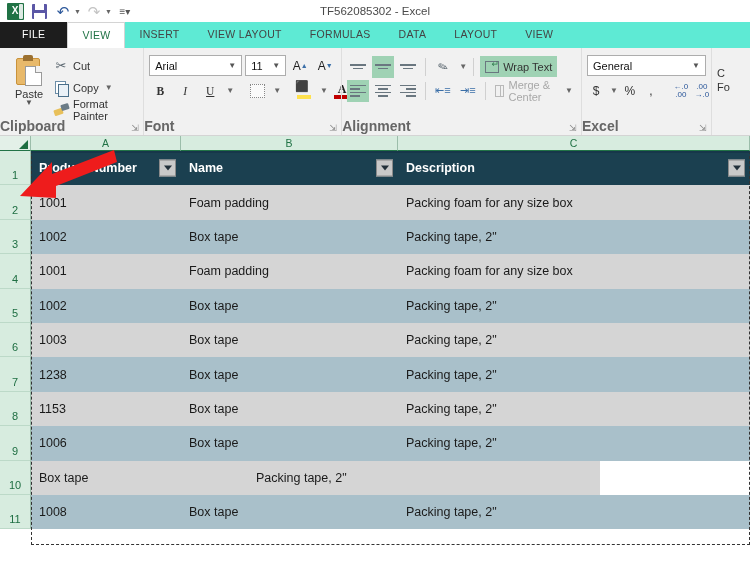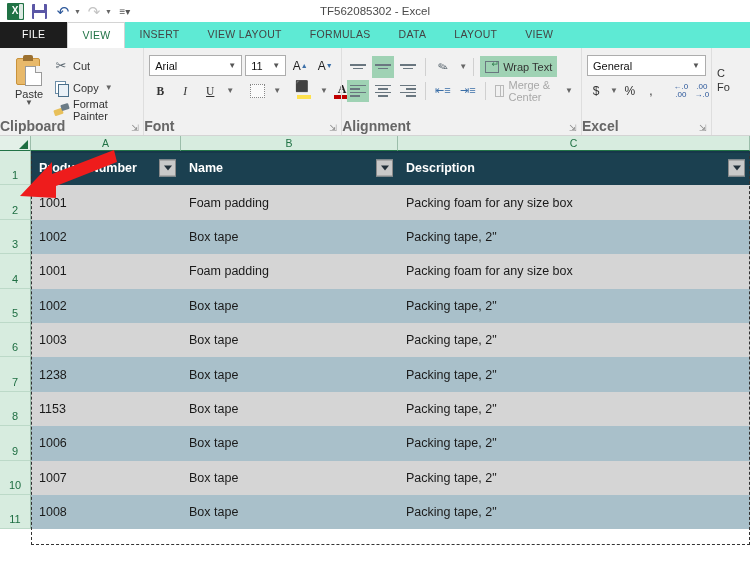--- a/index.html
+++ b/index.html
@@ -547,21 +547,20 @@
           <div class="cell cA">1153</div>
           <div class="cell cB">Box tape</div>
           <div class="cell cC">Packing tape, 2"</div>
         </div>
         <div class="trow band-dark">
           <div class="cell cA">1006</div>
           <div class="cell cB">Box tape</div>
           <div class="cell cC">Packing tape, 2"</div>
         </div>
         <div class="trow band-light">
-          <div class="cell cA">1007</div>
           <div class="cell cB">Box tape</div>
           <div class="cell cC">Packing tape, 2"</div>
         </div>
         <div class="trow band-dark">
           <div class="cell cA">1008</div>
           <div class="cell cB">Box tape</div>
           <div class="cell cC">Packing tape, 2"</div>
         </div>
       </div>
     </div>

